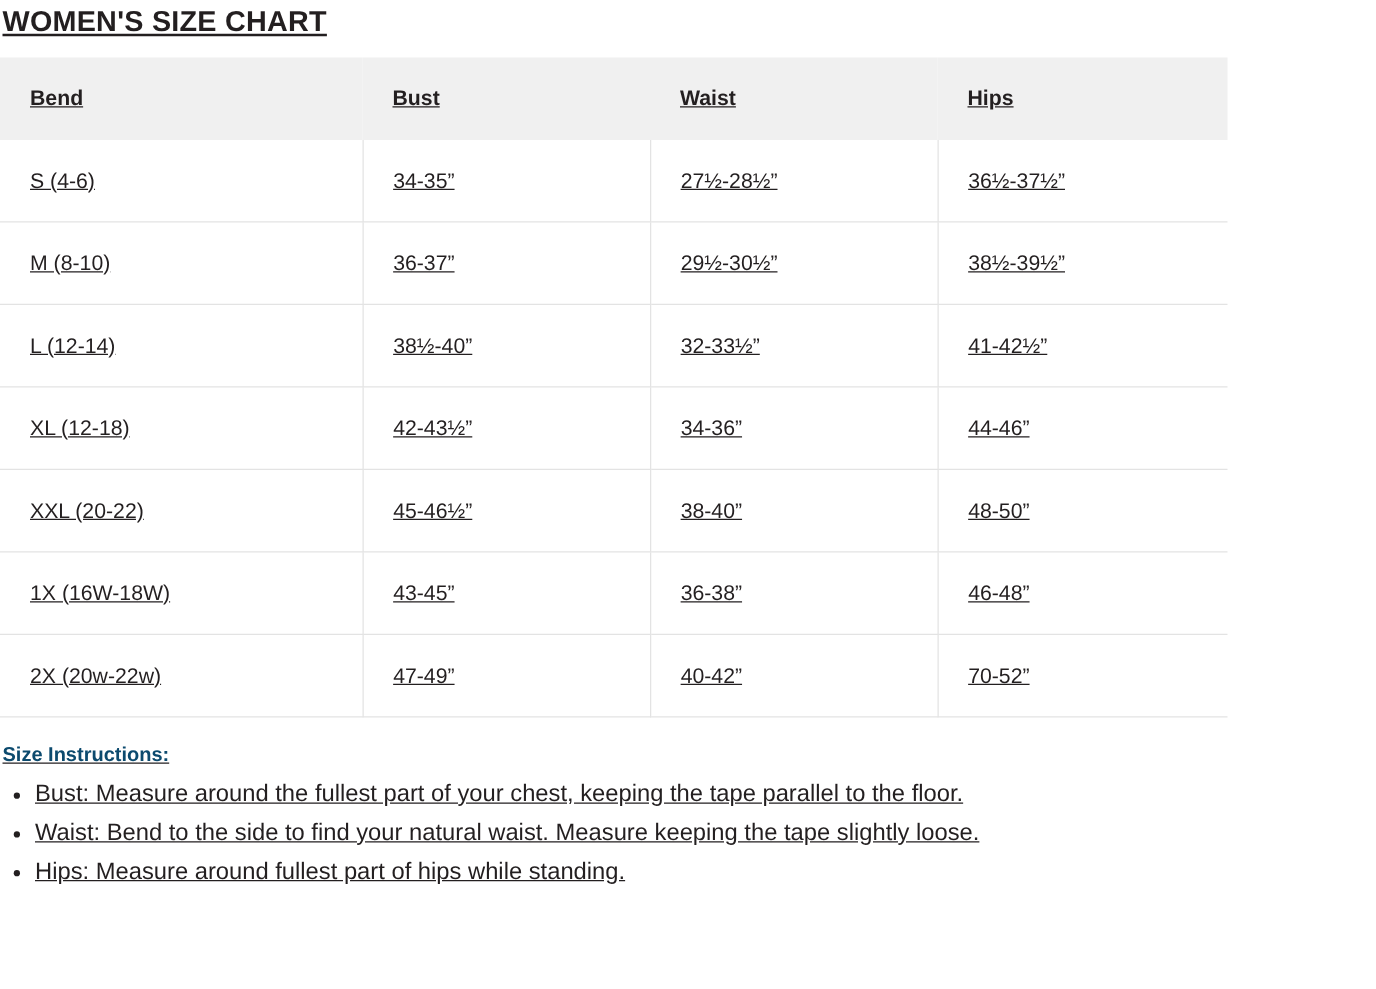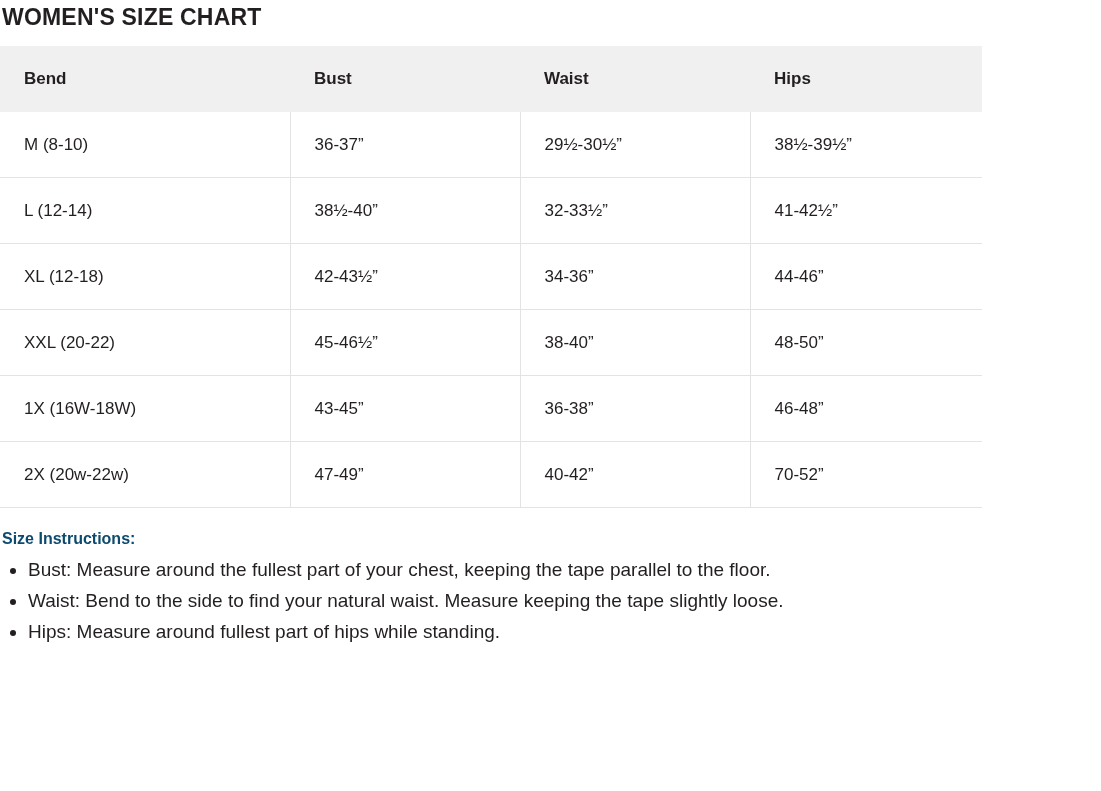--- a/index.html
+++ b/index.html
@@ -12,20 +12,21 @@
     height: 791px;
     font-family: "Liberation Sans", sans-serif;
     color: #231f20;
     overflow: hidden;
   }
   .page {
     width: 957px;
     height: 791px;
     position: relative;
     box-sizing: border-box;
+    text-decoration: underline;
   }
   .chart-title {
     font-size: 23px;
     font-weight: bold;
     letter-spacing: 0.2px;
     color: #231f20;
     margin: 0;
     padding: 2px 0 0 2px;
     line-height: 30px;
   }
@@ -101,20 +102,26 @@
     <thead>
       <tr>
         <th>Bend</th>
         <th>Bust</th>
         <th>Waist</th>
         <th>Hips</th>
       </tr>
     </thead>
     <tbody>
       <tr>
+        <td>S (4-6)</td>
+        <td>34-35”</td>
+        <td>27½-28½”</td>
+        <td>36½-37½”</td>
+      </tr>
+      <tr>
         <td>M (8-10)</td>
         <td>36-37”</td>
         <td>29½-30½”</td>
         <td>38½-39½”</td>
       </tr>
       <tr>
         <td>L (12-14)</td>
         <td>38½-40”</td>
         <td>32-33½”</td>
         <td>41-42½”</td>

